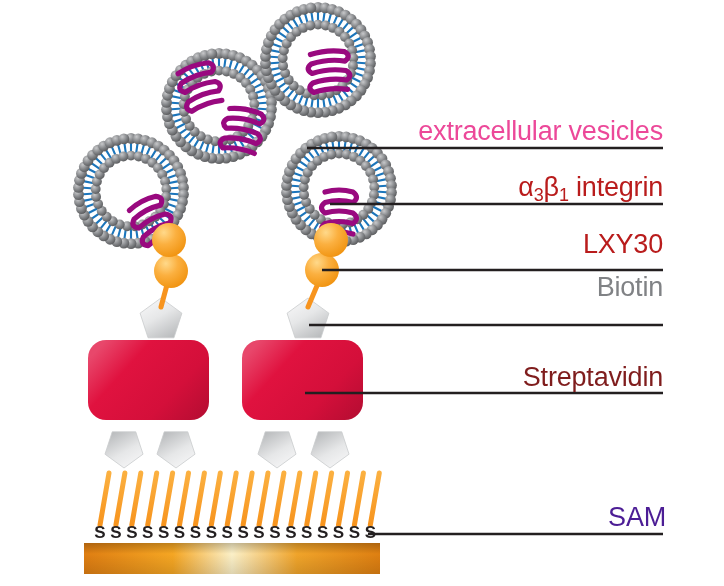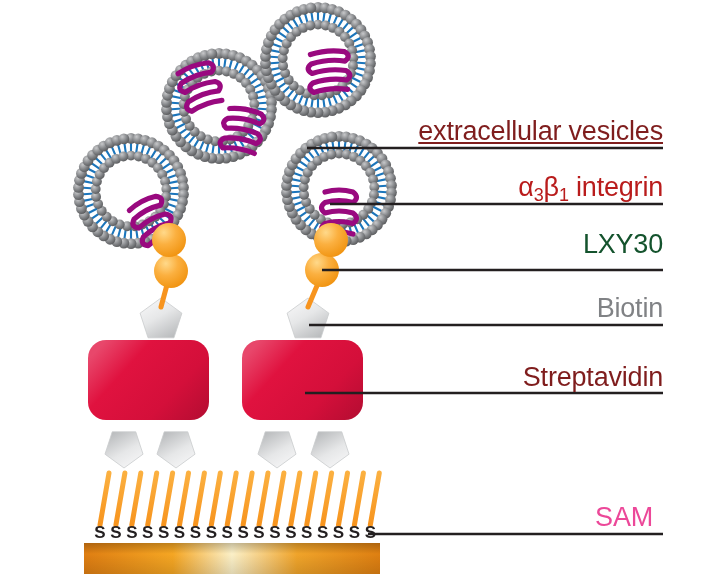--- a/index.html
+++ b/index.html
@@ -708,21 +708,21 @@
         <line x1="307" y1="148" x2="663" y2="148" stroke="#231f20" stroke-width="2.4"></line>
         <line x1="330" y1="204" x2="663" y2="204" stroke="#231f20" stroke-width="2.4"></line>
         <line x1="322" y1="270" x2="663" y2="270" stroke="#231f20" stroke-width="2.4"></line>
         <line x1="309" y1="325" x2="663" y2="325" stroke="#231f20" stroke-width="2.4"></line>
         <line x1="305" y1="393" x2="663" y2="393" stroke="#231f20" stroke-width="2.4"></line>
         <line x1="368" y1="534" x2="663" y2="534" stroke="#231f20" stroke-width="2.4"></line>
       </g>
   </svg>
 
   <div id="labels-layer">
-      <div class="legend-label align-right" style="color: #7f1d1d; right: 61px; top: 118px; text-decoration: underline;">extracellular vesicles</div>
+      <div class="legend-label align-right" style="color: #ec4899; right: 61px; top: 118px;">extracellular vesicles</div>
       <div class="legend-label align-right" style="color: #b91c1c; right: 61px; top: 174px;"><span>α</span><span class="sub">3</span><span>β</span><span class="sub">1</span><span> integrin</span></div>
-      <div class="legend-label align-right" style="color: #14532d; right: 61px; top: 231px;">LXY30</div>
-      <div class="legend-label align-right" style="color: rgb(128, 130, 133); right: 61px; top: 295px;">Biotin</div>
+      <div class="legend-label align-right" style="color: #b91c1c; right: 61px; top: 231px;">LXY30</div>
+      <div class="legend-label align-right" style="color: rgb(128, 130, 133); right: 61px; top: 274px;">Biotin</div>
       <div class="legend-label align-right" style="color: #7f1d1d; right: 61px; top: 364px;">Streptavidin</div>
-      <div class="legend-label align-right" style="color: #ec4899; right: 71px; top: 504px;">SAM</div>
+      <div class="legend-label align-right" style="color: #4c1d95; right: 58px; top: 504px;">SAM</div>
     </div>
 
 </div>
 
 </body></html>

